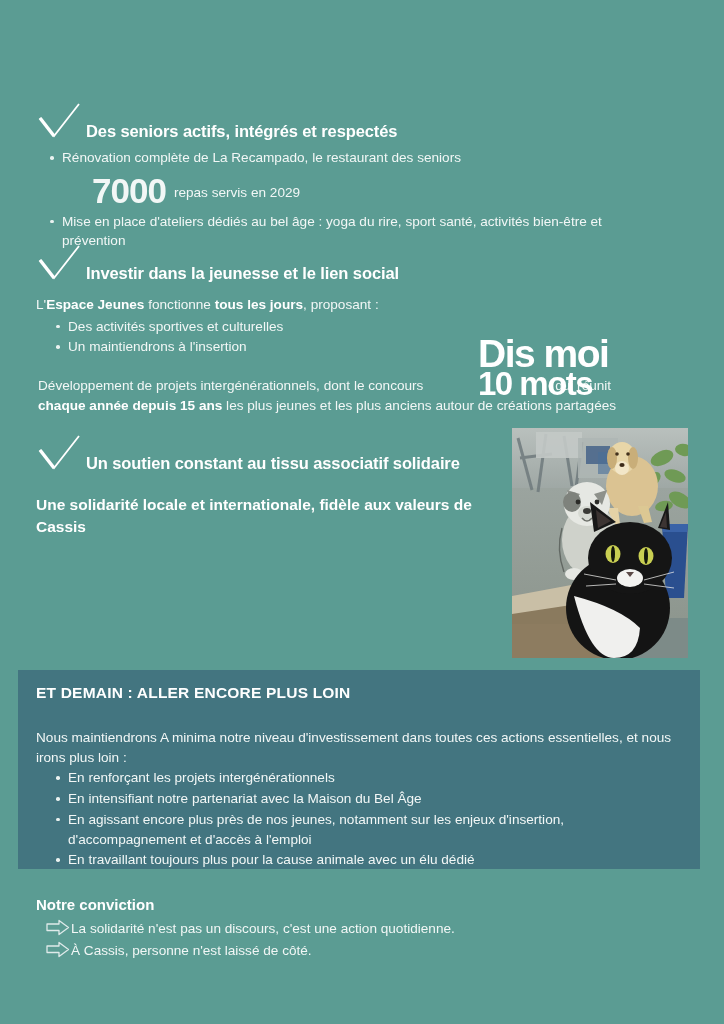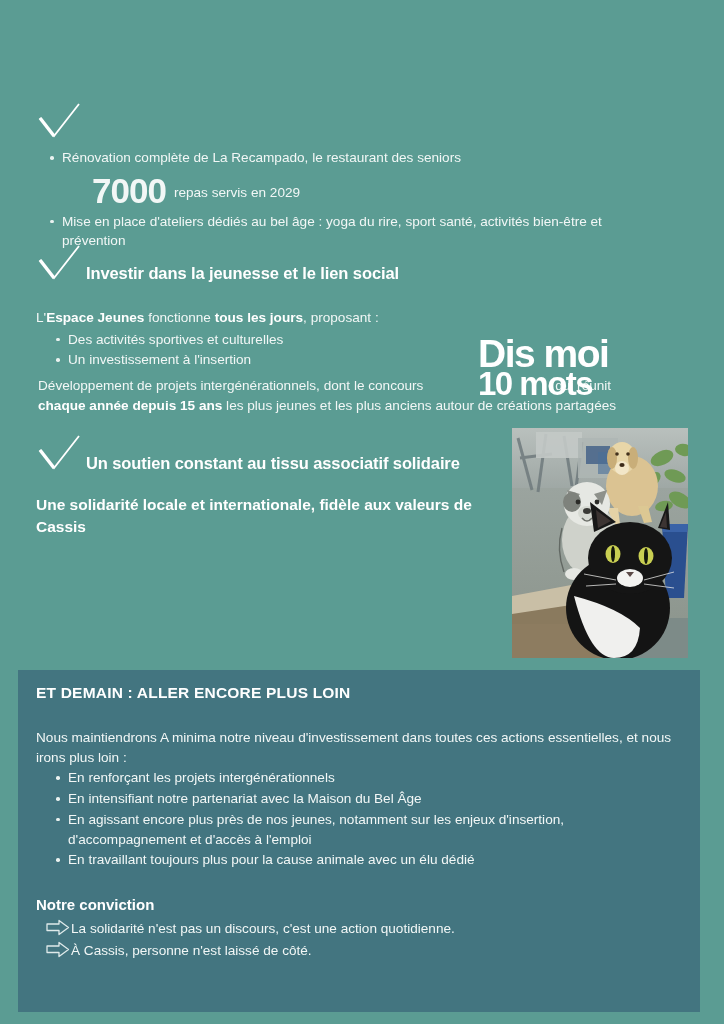--- a/index.html
+++ b/index.html
@@ -95,21 +95,21 @@
   .bignum-sub {
     font-size: 13.6px;
     font-weight: 400;
     margin-left: 8px;
     vertical-align: 2px;
   }
   .meals-row { padding-left: 0 !important; margin-bottom: 2px !important; }
   .meals-row::before { display: none !important; }
 
   #sec-jeunesse     { position: absolute; left: 36px; top: 242px;  width: 460px; }
-  #sec-jeunesse .lead { margin-top: 24px; }
+  #sec-jeunesse .lead { margin-top: 11px; }
   #sec-jeunesse .bul  { margin-top: 2px; margin-left: 14px; }
 
   #sec-interg       { position: absolute; left: 38px; top: 376px;  width: 645px; }
 
   #sec-assoc        { position: absolute; left: 36px; top: 432px;  width: 460px; }
   #sec-assoc .para  { margin-top: 18px; }
   #sec-assoc .emph  { margin-top: 20px; font-size: 15.5px; font-weight: bold; line-height: 1.4; }
 
   
   #logo-dismoi {
@@ -136,21 +136,21 @@
     background: #7d8b88;
   }
   #photo svg { display: block; }
 
   
   #panel {
     position: absolute;
     left: 18px;
     top: 670px;
     width: 682px;
-    height: 342px;
+    height: 199px;
     background: #437580;
     box-sizing: border-box;
     padding: 14px 18px 14px 18px;
   }
   #panel .ptitle {
     font-size: 15.5px;
     font-weight: bold;
     letter-spacing: 0.2px;
     color: #ffffff;
   }
@@ -186,20 +186,21 @@
 <div class="page">
 
   <div id="sec-seniors">
     <div class="check-head">
       <span class="check-icon">
         <svg width="46" height="42" viewBox="0 0 46 42">
           <path d="M4 16 L18 34 L43 2" fill="none" stroke="#ffffff" stroke-width="1.8"></path>
           <path d="M4 16 L18 34" fill="none" stroke="#ffffff" stroke-width="3.4"></path>
         </svg>
       </span>
+      <span class="sect-title">Des seniors actifs, intégrés et respectés</span>
     </div>
 
     <ul class="bul body-text">
       <li>
         <span>Rénovation complète de La Recampado, le restaurant des seniors</span>
       </li>
       <li class="meals-row">
         <span class="bignum">7000</span><span class="bignum-sub">repas servis en 2029</span>
       </li>
       <li>
@@ -216,21 +217,21 @@
           <path d="M4 16 L18 34" fill="none" stroke="#ffffff" stroke-width="3.4"></path>
         </svg>
       </span>
       <span class="sect-title">Investir dans la jeunesse et le lien social</span>
     </div>
 
     <div class="body-text lead"><span>L'</span><b>Espace Jeunes</b><span> fonctionne </span><b>tous les jours</b><span>, proposant :</span></div>
 
     <ul class="bul body-text">
       <li><span>Des activités sportives et culturelles</span></li>
-      <li><span>Un investissement à l'insertion</span></li>
+      <li><span>Un maintiendrons à l'insertion</span></li>
     </ul>
   </div>
 
   <div id="sec-interg" class="body-text">
     <div><span>Développement de projets intergénérationnels, dont le concours </span><span style="display:inline-block;width:128px"></span><span>qui réunit</span></div>
     <div><b>chaque année depuis 15 ans</b><span> les plus jeunes et les plus anciens autour de créations partagées</span></div>
   </div>
 
   <div id="logo-dismoi">
     <span class="l1">Dis moi</span>

